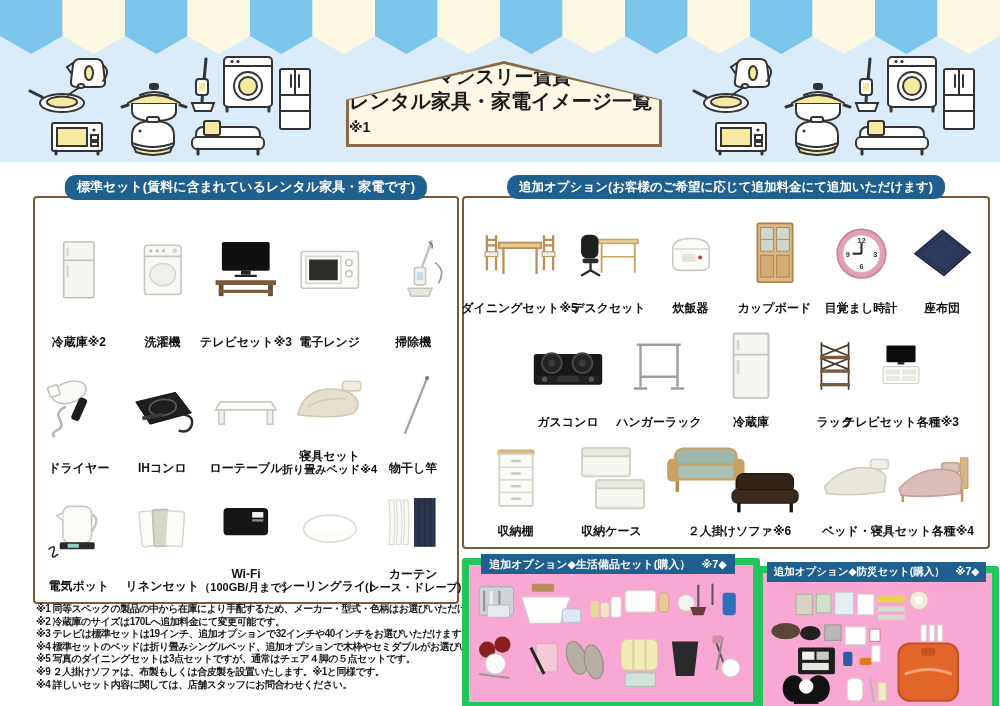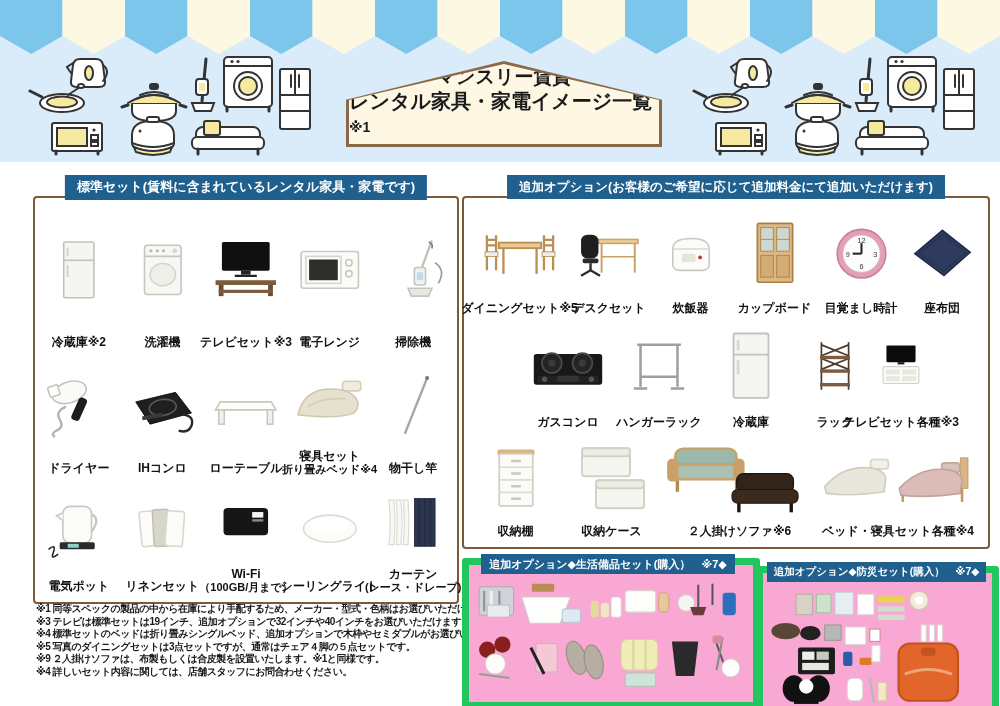--- a/index.html
+++ b/index.html
@@ -22,40 +22,40 @@
     display:flex;flex-direction:column;align-items:center;justify-content:flex-end;padding-bottom:7px;}
   .t1{font-size:19px;font-weight:bold;color:#1a1a1a;line-height:1.25;}
   .t2{font-size:20px;font-weight:bold;color:#1a1a1a;line-height:1.2;}
   .t2 .note{font-size:14px;}
 
   
   .secbox{position:absolute;border:2px solid #7a5a39;border-radius:4px;background:#fff;}
   .std-box{left:33px;top:196px;width:422px;height:404px;}
   .opt-box{left:462px;top:196px;width:513px;height:349px;padding-left:11px;}
   .tab{position:absolute;top:-23px;left:50%;transform:translateX(-50%);background:#1f608f;color:#fff;
-    font-weight:bold;white-space:nowrap;padding:4px 12px;font-size:13px;line-height:1.3;}
+    font-weight:bold;white-space:nowrap;padding:4px 12px;font-size:13px;line-height:1.3;border-radius:11px;}
   .opt-box .tab{font-size:12.5px;}
 
   .rows{position:absolute;left:0;top:0;right:0;bottom:0;padding-top:6px;}
   .row{display:flex;align-items:stretch;justify-content:center;}
   .std-box .r1{height:146px;} .std-box .r2{height:126px;} .std-box .r3{height:118px;}
   .opt-box .r1{height:112px;} .opt-box .r2{height:114px;} .opt-box .r3{height:109px;}
 
   .cell{flex:0 0 auto;display:flex;flex-direction:column;justify-content:flex-end;align-items:center;min-width:0;}
   .std-box .cell{width:83.6px;}
   .opt-box .r1 .cell:nth-child(1){width:96px;} .opt-box .r1 .cell:nth-child(2){width:83px;}
   .opt-box .r1 .cell:nth-child(3){width:80px;} .opt-box .r1 .cell:nth-child(4){width:88px;}
   .opt-box .r1 .cell:nth-child(5){width:85px;} .opt-box .r1 .cell:nth-child(6){width:77px;}
   .opt-box .r2 .cell:nth-child(1){width:94px;} .opt-box .r2 .cell:nth-child(2){width:88px;}
   .opt-box .r2 .cell:nth-child(3){width:96px;} .opt-box .r2 .cell:nth-child(4){width:72px;}
   .opt-box .r2 .cell:nth-child(5){width:60px;} .opt-box .r2 .cell:nth-child(6){width:99px;}
   .opt-box .r3 .cell:nth-child(1){width:88px;} .opt-box .r3 .cell:nth-child(2){width:104px;}
   .opt-box .r3 .cell:nth-child(3){width:152px;} .opt-box .r3 .cell:nth-child(4){width:165px;}
 
-  .pic{width:100%;flex:1 1 auto;min-height:0;display:flex;align-items:flex-end;justify-content:center;padding:2px 2px 1px 2px;box-sizing:border-box;}
+  .pic{width:100%;flex:1 1 auto;min-height:0;display:flex;align-items:flex-end;justify-content:center;padding:2px 2px 1px 2px;box-sizing:border-box;font-weight:bold;}
   .pic svg{width:100%;height:100%;}
   .lbl{font-size:12px;font-weight:bold;white-space:nowrap;line-height:1.14;color:#111;text-align:center;}
   .lbl.sub{font-size:11px;}
 
   
   .fnotes{position:absolute;left:36px;top:603px;width:426px;}
   .fline{font-size:10px;font-weight:bold;letter-spacing:-0.5px;white-space:nowrap;line-height:12.6px;color:#1a1a1a;}
 
   
   .pbox{position:absolute;border:7px solid #22c55e;border-radius:3px;background:#f9a8d4;}
@@ -629,20 +629,21 @@
               </svg>
             </div>
             <div class="lbl">ベッド・寝具セット各種※4</div>
           </div>
         </div>
     </div>
   </section>
 
   <div class="fnotes" id="fnotes">
       <div class="fline">※1 同等スペックの製品の中から在庫により手配するため、メーカー・型式・色柄はお選びいただけません</div>
+      <div class="fline">※2 冷蔵庫のサイズは170Lへ追加料金にて変更可能です。</div>
       <div class="fline">※3 テレビは標準セットは19インチ、追加オプションで32インチや40インチをお選びいただけます。</div>
       <div class="fline">※4 標準セットのベッドは折り畳みシングルベッド、追加オプションで木枠やセミダブルがお選びいただけます。</div>
       <div class="fline">※5 写真のダイニングセットは3点セットですが、通常はチェア４脚の５点セットです。</div>
       <div class="fline">※9 ２人掛けソファは、布製もしくは合皮製を設置いたします。※1と同様です。</div>
       <div class="fline">※4 詳しいセット内容に関しては、店舗スタッフにお問合わせください。</div>
     </div>
 
   <section class="pbox pbox-left">
     <div class="phead">追加オプション◆生活備品セット(購入）　※7◆</div>
     <div class="collage">

